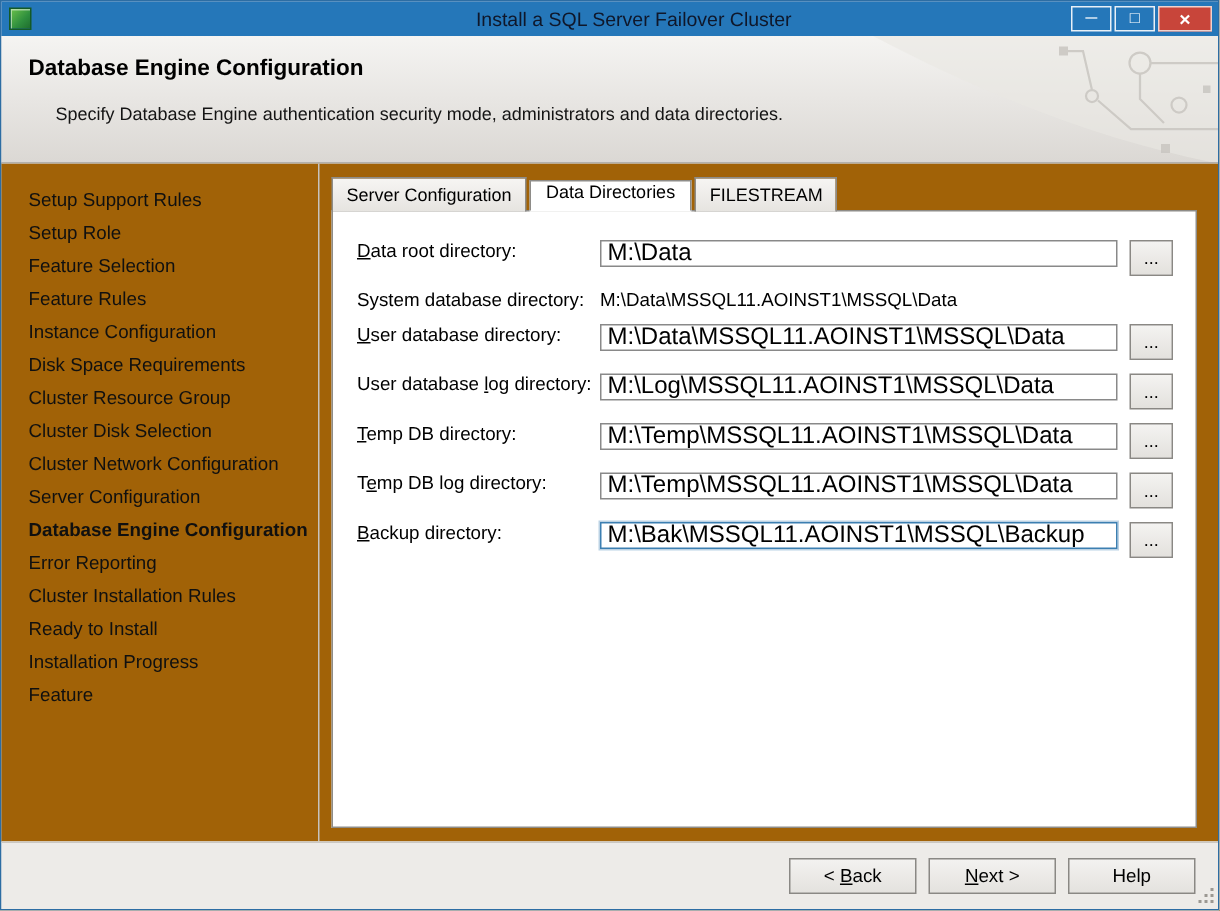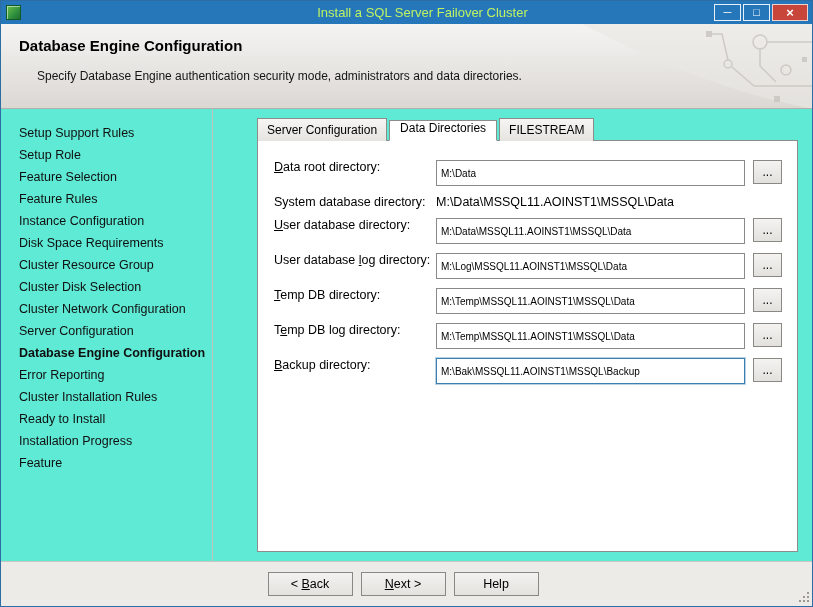--- a/index.html
+++ b/index.html
@@ -22,21 +22,21 @@
     position: relative;
   }
   .app-icon {
     width: 15px; height: 15px; margin-left: 5px; z-index: 2;
     background: linear-gradient(135deg, #6cc24a 0%, #2f8f3e 60%, #1f6e2e 100%);
     border: 1px solid #145a26;
     box-shadow: inset 1px 1px 0 rgba(255,255,255,.5);
   }
   .window-title {
     position: absolute; left: 0; right: 0; text-align: center;
-    color: #bef264; font-size: 13px; line-height: 23px;
+    color: #0f172a; font-size: 13px; line-height: 23px;
     z-index: 1; pointer-events: none; padding-left: 32px;
   }
   .win-controls { margin-left: auto; display: flex; align-items: center; z-index: 3; padding-right: 4px; }
   .winbtn {
     width: 27px; height: 17px; margin-left: 2px;
     border: 1px solid #e8f0f7;
     color: #ffffff; font-size: 11px; line-height: 15px;
     display: flex; align-items: center; justify-content: center;
     cursor: pointer; background: transparent;
   }
@@ -58,21 +58,21 @@
   .h-title {
     font-size: 15px; font-weight: bold; color: #000;
     padding: 13px 0 0 18px; position: relative; z-index: 1;
   }
   .h-sub {
     font-size: 12px; color: #141414;
     padding: 15px 0 0 36px; position: relative; z-index: 1;
   }
 
   
-  .content { flex: 1 1 auto; display: flex; background: #5eead4; min-height: 0; gap: 36px; }
+  .content { flex: 1 1 auto; display: flex; background: #a16207; min-height: 0; }
   .sidebar {
     flex: 0 0 212px; width: 212px;
     border-right: 1px solid #c6c3bf;
     padding: 13px 0 0 18px;
   }
   .side-item { font-size: 12.5px; line-height: 22px; color: #101010; cursor: default; white-space: nowrap; }
   .side-item.active { font-weight: bold; }
 
   .main { flex: 1 1 auto; display: flex; flex-direction: column; padding: 9px 14px 0 8px; min-width: 0; }
   .tabs { display: flex; align-items: flex-end; position: relative; z-index: 2; }
@@ -90,41 +90,41 @@
   .panel {
     border: 1px solid #8e8c88; background: #ffffff;
     flex: 1 1 auto; margin-bottom: 9px;
     padding: 19px 15px 0 16px;
     position: relative; z-index: 1;
   }
 
   .frow { display: flex; align-items: flex-start; margin-bottom: 9px; }
   .flabel { flex: 0 0 162px; width: 162px; font-size: 12.5px; color: #000; }
   .finput {
-    flex: 1 1 auto; height: 26px;
+    flex: 1 1 auto; height: 18px;
     border: 1px solid #898989; background: #fff;
     font-family: "Liberation Sans", sans-serif;
-    font-size: 10px; color: #000; padding: 3px 4px;
+    font-size: 16px; color: #000; padding: 3px 4px;
     min-width: 0;
   }
   .finput.focused { border: 1px solid var(--focus_border, #3c7fb1); outline: 1px solid rgba(60,127,177,.35); }
   .fstatic { font-size: 12.5px; color: #000; }
   .browse {
     flex: 0 0 29px; width: 29px; height: 24px; margin-left: 8px;
     border: 1px solid #8a8884;
     background: linear-gradient(#f4f3f1, #e3e1dd);
     font-size: 12px; line-height: 10px; color: #000;
     cursor: pointer;
   }
 
   
   .footer {
     flex: 0 0 45px; height: 45px;
     background: #edebe8; border-top: 1px solid #cac7c2;
-    display: flex; align-items: center; justify-content: center;
+    display: flex; align-items: center; justify-content: flex-end;
     padding-right: 15px;
   }
   .btn {
     width: 85px; height: 24px; margin-left: 8px;
     border: 1px solid #8a8884;
     background: linear-gradient(#f3f2f0, #e4e2de);
     font-family: "Liberation Sans", sans-serif;
     font-size: 12.5px; color: #000; cursor: pointer;
   }
   u { text-decoration: underline; }

